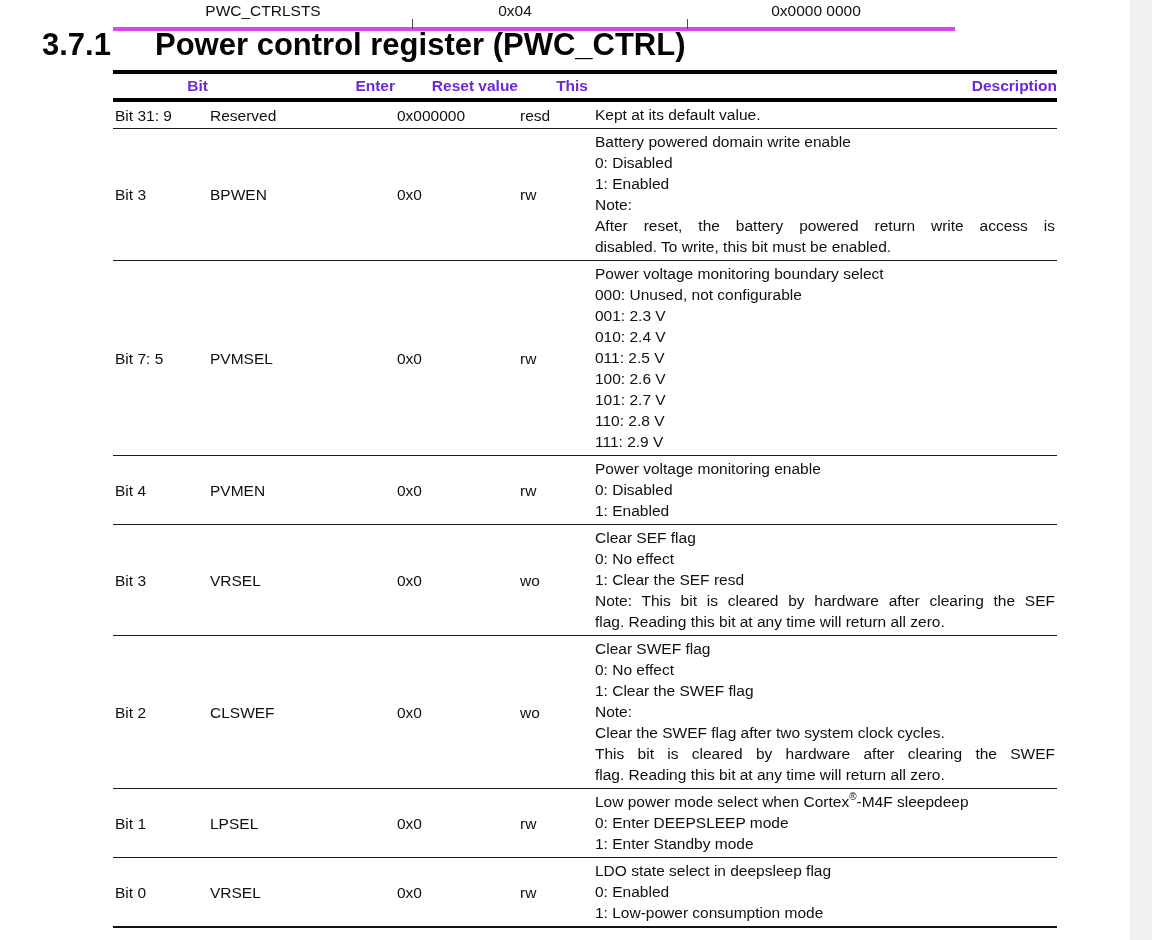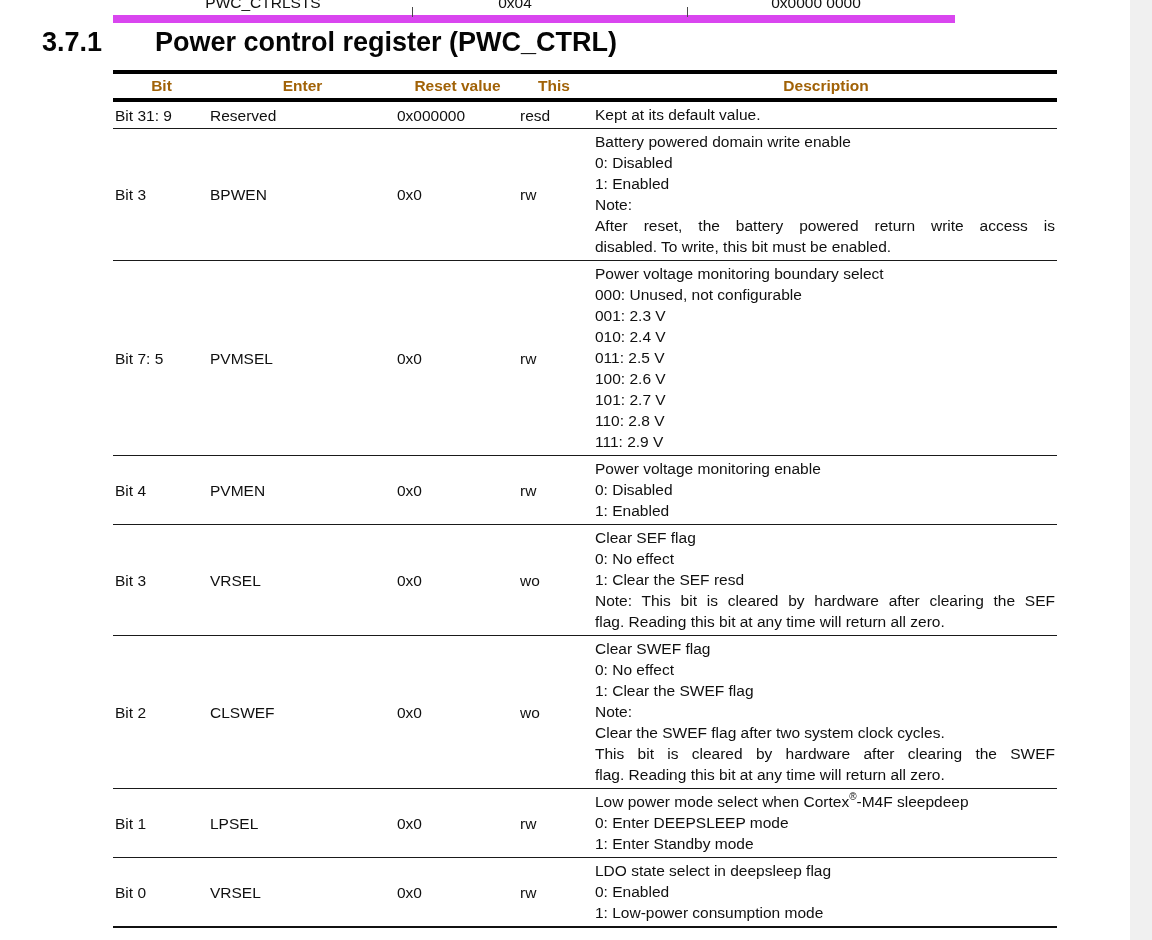--- a/index.html
+++ b/index.html
@@ -12,57 +12,57 @@
     position: relative;
     overflow: hidden;
   }
   .edge-strip {
     position: absolute; top: 0; right: 0;
     width: 22px; height: 940px;
     background: #f0f0f0;
   }
   
   .partial-table {
-    position: absolute; left: 113px; top: 0;
+    position: absolute; left: 113px; top: 8px;
     width: 842px; height: 23px;
-    border-bottom: 8px solid #d946ef;
+    border-bottom: 4px solid #d946ef;
   }
   .partial-table .ptext {
     position: absolute; top: -7px;
     font-size: 15.5px; line-height: 20px;
     white-space: nowrap;
     transform: translateX(-50%);
   }
   .partial-table .tick {
     position: absolute; bottom: -2px;
     width: 1.4px; height: 10px;
     background: #4a4a4a;
   }
   
   .heading {
     position: absolute; top: 27px; left: 42px;
-    font-size: 27px; font-weight: bold;
+    font-size: 31px; font-weight: bold;
     white-space: nowrap; color: #050505;
   }
   .heading .num { display: inline-block; min-width: 113px; }
   
   table.reg {
     position: absolute; top: 70px; left: 113px;
     width: 944px;
     border-collapse: collapse; table-layout: fixed;
     border-top: 4px solid #000;
     border-bottom: 2px solid #111;
     font-size: 15.5px;
   }
   table.reg thead th {
-    text-align: center; font-weight: bold;
+    text-align: right; font-weight: bold;
     padding: 2px 0 3px 2px;
     border-bottom: 4px solid #000;
     line-height: 19px;
-    color: #a16207;
+    color: #6d28d9;
   }
   table.reg thead th.h-desc { padding-left: 7px; }
   table.reg tbody tr { border-bottom: 1.4px solid #1a1a1a; }
   table.reg tbody tr:last-child { border-bottom: none; }
   table.reg tbody td {
     vertical-align: middle;
     padding: 0 0 0 2px;
     line-height: 21px;
     margin-left: 19px;
   }

